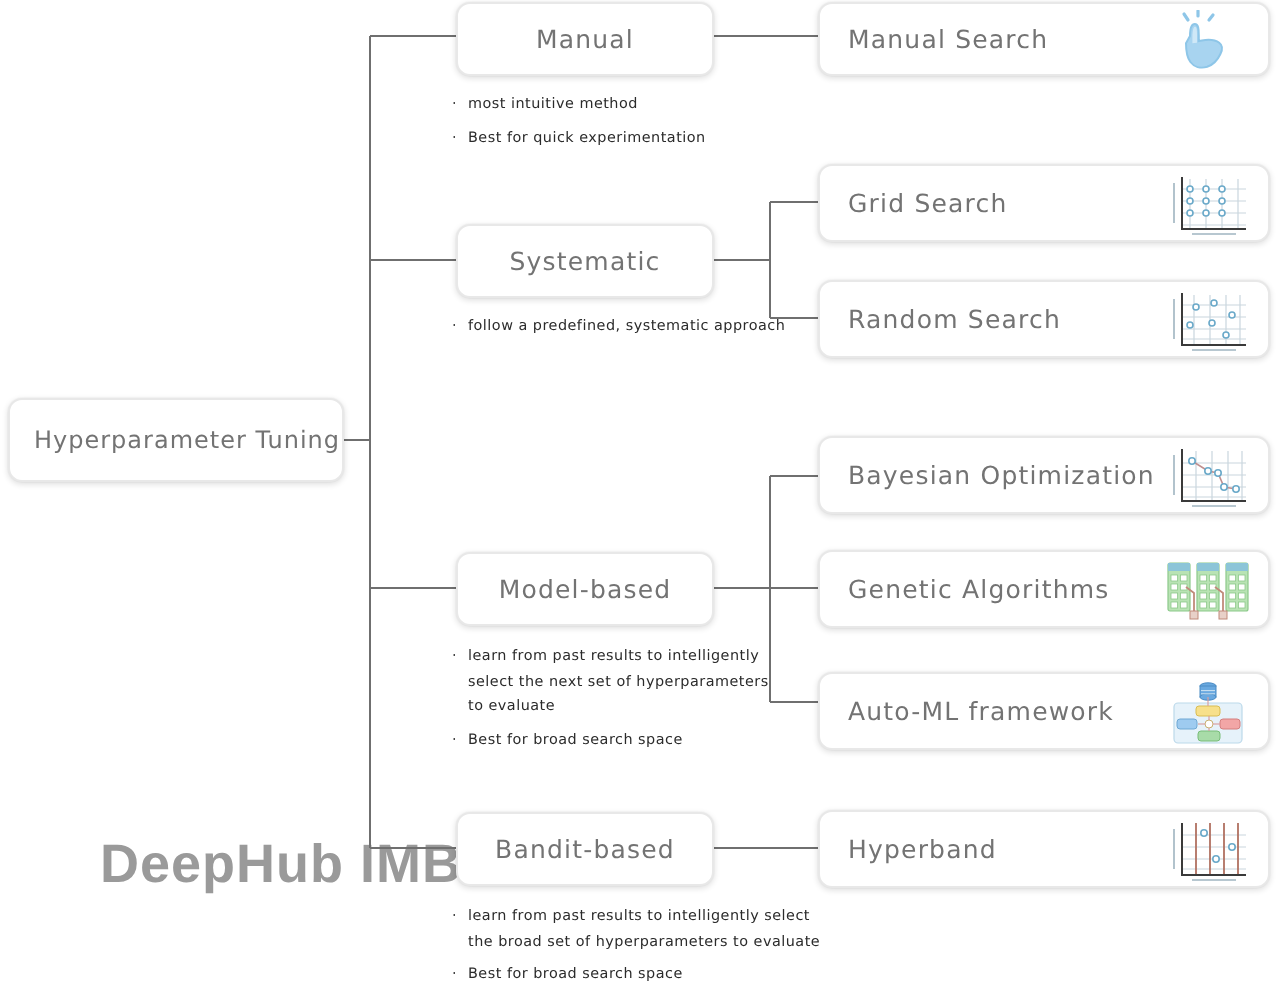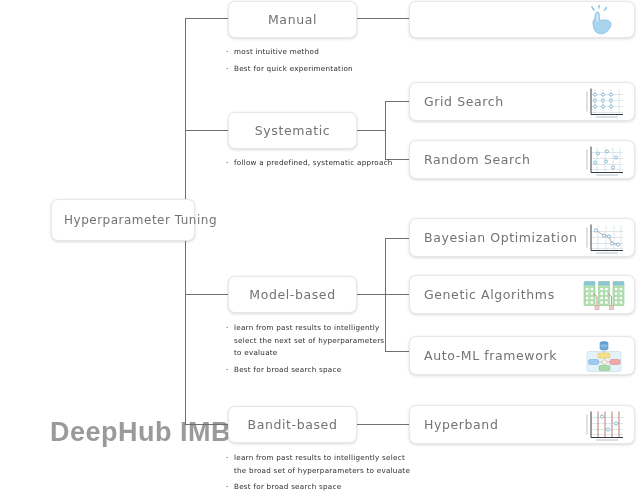--- a/index.html
+++ b/index.html
@@ -115,21 +115,21 @@
       <path d="M357 294 H385"></path>
       <path d="M385 238 V351"></path>
       <path d="M385 238 H409"></path>
       <path d="M385 294 H409"></path>
       <path d="M385 351 H409"></path>
 
       <path d="M357 424 H409"></path>
     </g>
   </svg>
 
-  <div class="node center" style="left:4px;top:199px;width:144px;height:42px;margin-left:47px;">
+  <div class="node center" style="left:4px;top:199px;width:168px;height:42px;">
     <span class="node-label">Hyperparameter Tuning</span>
   </div>
 
   <div class="node level1" style="left:228px;top:1px;width:129px;height:37px;">
     <span class="node-label">Manual</span>
   </div>
   <div class="bullets" style="left:226px;top:46px;width:160px;">
     <div class="bullet">
       <span class="dot">·</span>
       <span class="btext">most intuitive method</span>
@@ -179,20 +179,21 @@
         <span>the broad set of hyperparameters to evaluate</span>
       </span>
     </div>
     <div class="bullet">
       <span class="dot">·</span>
       <span class="btext">Best for broad search space</span>
     </div>
   </div>
 
   <div class="node leaf" style="left:409px;top:1px;width:226px;height:37px;">
+    <span class="node-label">Manual Search</span>
     <span class="thumb hand">
       <svg viewBox="0 0 34 30">
         <g stroke="#8ec6e8" stroke-width="1.6" stroke-linecap="round" fill="none">
           <path d="M8 5 L6 2"></path>
             <path d="M13 3 L13 0.5"></path>
             <path d="M18.5 5 L20.5 2.5"></path>
         </g>
         <path d="M9 13 C9 9.5 9.6 7 11.4 7 C13.2 7 13.4 9.4 13.4 12.6
                  L13.4 15.5 L15 15.2 C18.5 14.6 22 15.2 23.6 16.4
                  C25.2 17.6 25.4 19.6 24.2 22 C22.8 25 20.6 27.4 17.6 28.4

